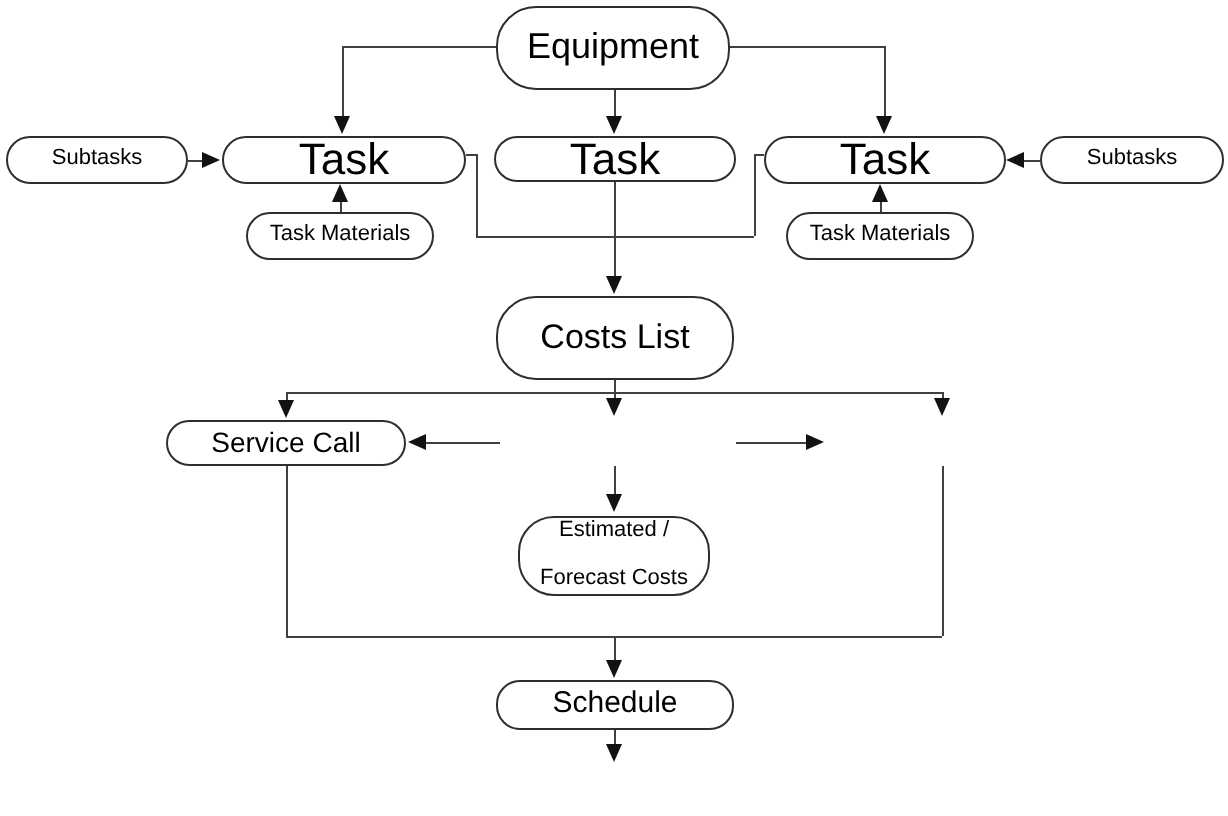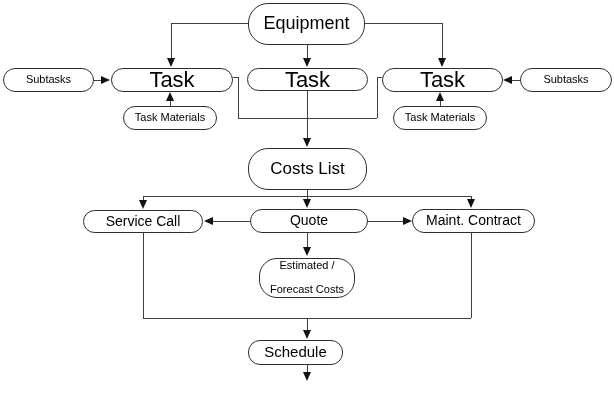--- a/index.html
+++ b/index.html
@@ -111,31 +111,25 @@
     <span>Task Materials</span>
   </div>
 
   <div class="node big" style="left:248px;top:148px;width:119px;height:42px;font-size:17px;">
     <span>Costs List</span>
   </div>
 
   <div class="node mid" style="left:83px;top:210px;width:120px;height:23px;">
     <span>Service Call</span>
   </div>
-  <div class="node mid" style="left:250px;top:209px;width:118px;height:24px;">
-    <span>Quote</span>
-  </div>
-  <div class="node mid" style="left:412px;top:209px;width:123px;height:24px;">
-    <span>Maint. Contract</span>
-  </div>
 
   <div class="node cost" style="left:259px;top:258px;width:96px;height:40px;">
     <span>
       <span>Estimated /</span><br>
       <span>Forecast Costs</span>
     </span>
   </div>
 
-  <div class="node mid" style="left:248px;top:340px;width:95px;height:25px;font-size:15px;">
+  <div class="node mid" style="left:248px;top:340px;width:119px;height:25px;font-size:15px;">
     <span>Schedule</span>
   </div>
 
 </div>
 
 </body></html>

